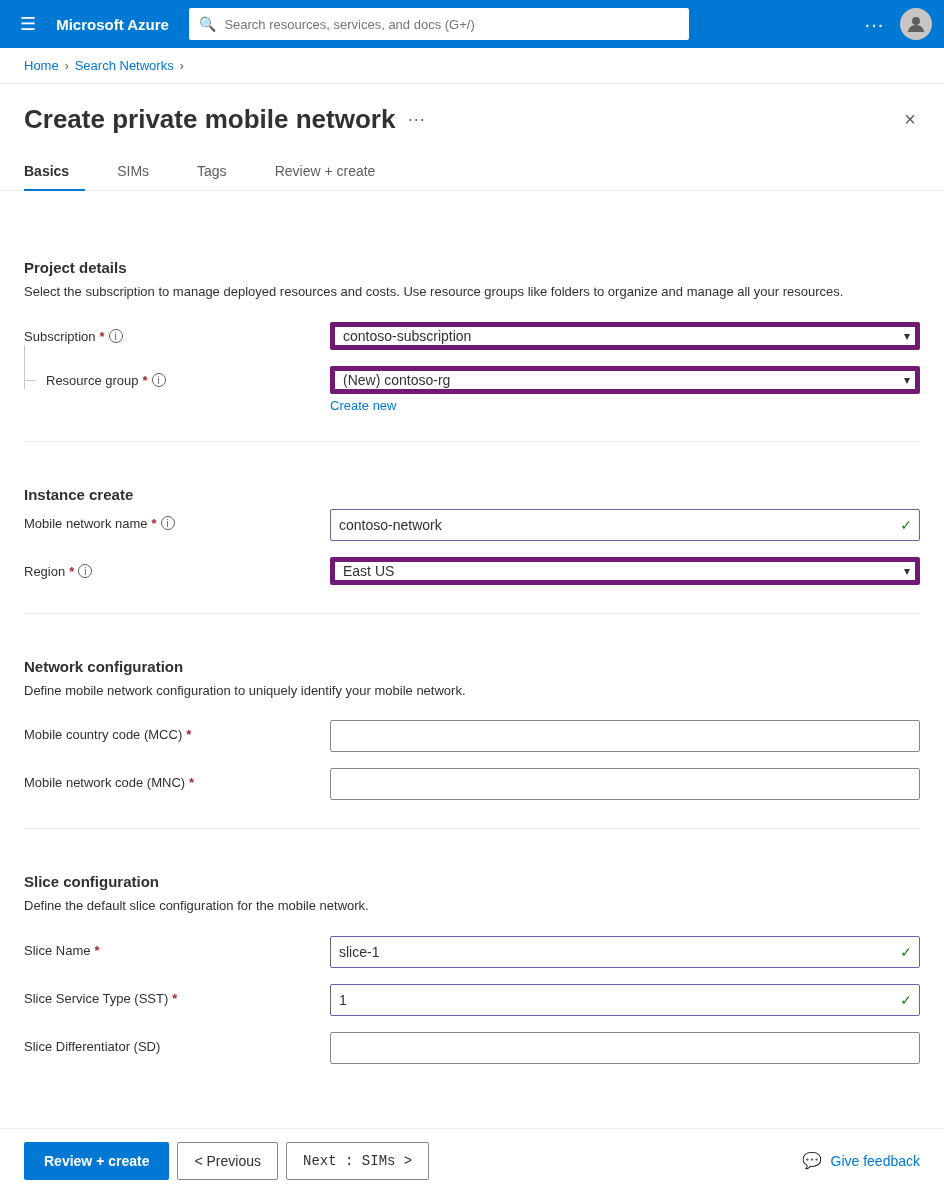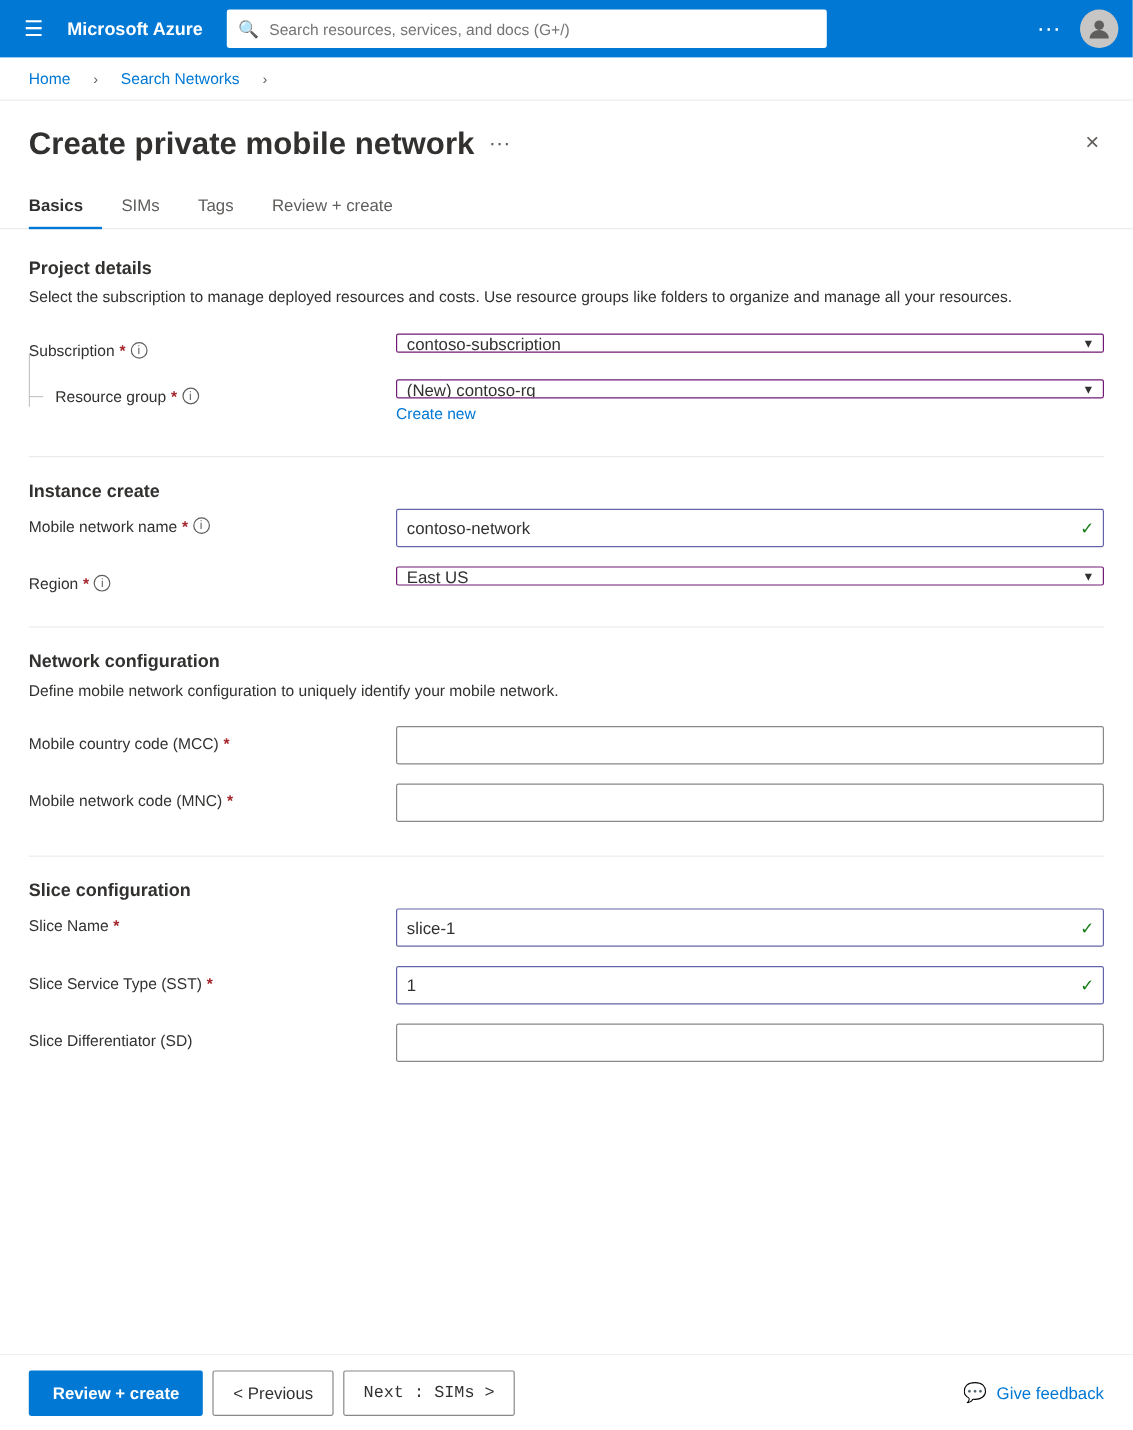--- a/index.html
+++ b/index.html
@@ -38,21 +38,21 @@
       background: #c8c6c4; display: flex; align-items: center; justify-content: center;
       color: #605e5c; font-size: 16px; cursor: pointer;
     }
 
     
     .breadcrumb {
       background: white;
       padding: 10px 24px;
       display: flex;
       align-items: center;
-      gap: 19px;
+      gap: 6px;
       font-size: 13px;
       color: #0078d4;
       border-bottom: 1px solid #edebe9;
     }
     .breadcrumb a { color: #0078d4; text-decoration: none; }
     .breadcrumb-sep { color: #605e5c; font-size: 12px; }
 
     
     .main-container {
       background: white;
@@ -69,21 +69,21 @@
       justify-content: space-between;
     }
     .page-title-row { display: flex; align-items: center; gap: 12px; }
     .page-title { font-size: 26px; font-weight: 600; color: #323130; }
     .page-title-dots { color: #605e5c; font-size: 18px; cursor: pointer; }
     .page-close { background: none; border: none; font-size: 20px; color: #605e5c; cursor: pointer; padding: 4px; }
 
     
     .tabs {
       display: flex;
-      gap: 0;
+      gap: 16px;
       padding: 20px 24px 0 24px;
       border-bottom: 1px solid #edebe9;
     }
     .tab {
       padding: 8px 16px 10px 16px;
       font-size: 14px;
       cursor: pointer;
       color: #605e5c;
       border-bottom: 2px solid transparent;
       margin-bottom: -1px;
@@ -107,21 +107,21 @@
       color: #323130;
       margin-bottom: 6px;
     }
     .section-desc {
       font-size: 13px;
       color: #323130;
       margin-bottom: 20px;
       line-height: 1.5;
     }
 
-    .form-section { margin-bottom: 28px; }
+    .form-section { margin-bottom: 28px; margin-top: 44px; }
 
     .form-row {
       display: flex;
       align-items: flex-start;
       margin-bottom: 16px;
       gap: 16px;
     }
     .form-label-col {
       width: 290px;
       min-width: 290px;
@@ -157,22 +157,22 @@
       color: #323130;
       outline: none;
     }
 
     .form-select-wrapper {
       position: relative;
       width: 100%;
     }
     .form-select {
       width: 100%;
-      height: 16px;
-      border: 1px solid #701a75;
+      height: 28px;
+      border: 5px solid #701a75;
       border-radius: 2px;
       padding: 0 32px 0 8px;
       font-size: 14px;
       color: #323130;
       background: white;
       appearance: none;
       -webkit-appearance: none;
       cursor: pointer;
       outline: none;
     }
@@ -433,20 +433,21 @@
         <div class="form-control-col">
           <input type="text" class="form-input" value="" style="">
         </div>
       </div>
     </div>
 
     <div class="divider"></div>
 
     <div class="form-section">
       <div class="section-title">Slice configuration</div>
+      <div class="section-desc">Define the default slice configuration for the mobile network.</div>
 
       <div class="form-row">
         <div class="form-label-col">
           <span>Slice Name</span>
           <span class="required-star">*</span>
         </div>
         <div class="form-control-col">
           <div class="input-with-check">
             <input type="text" class="form-input-validated" value="slice-1" style="">
             <span class="input-check-icon">✓</span>

